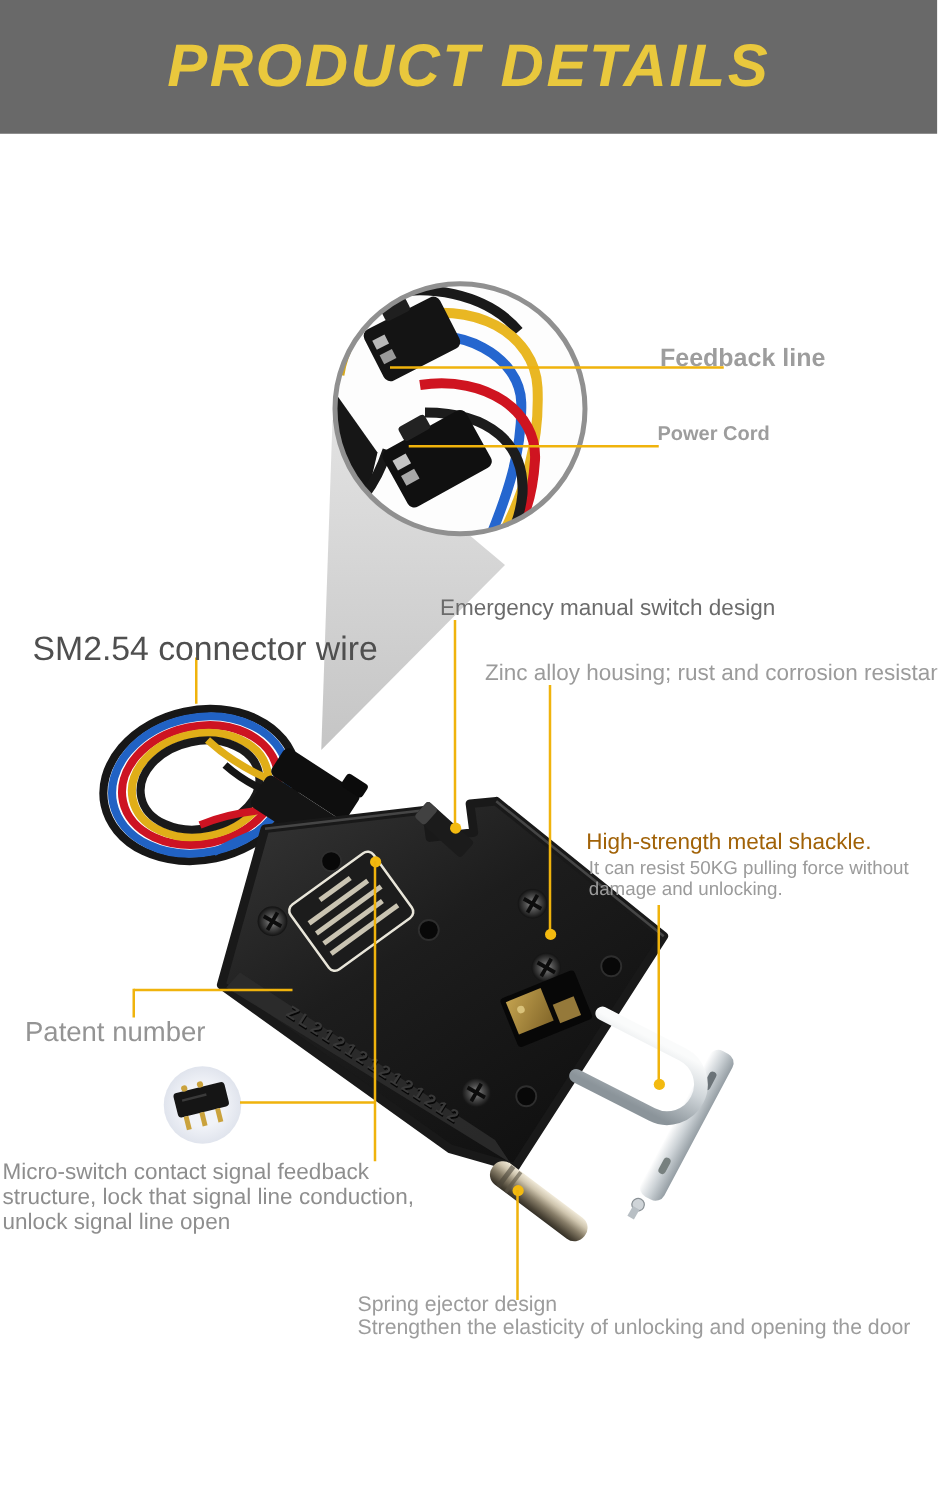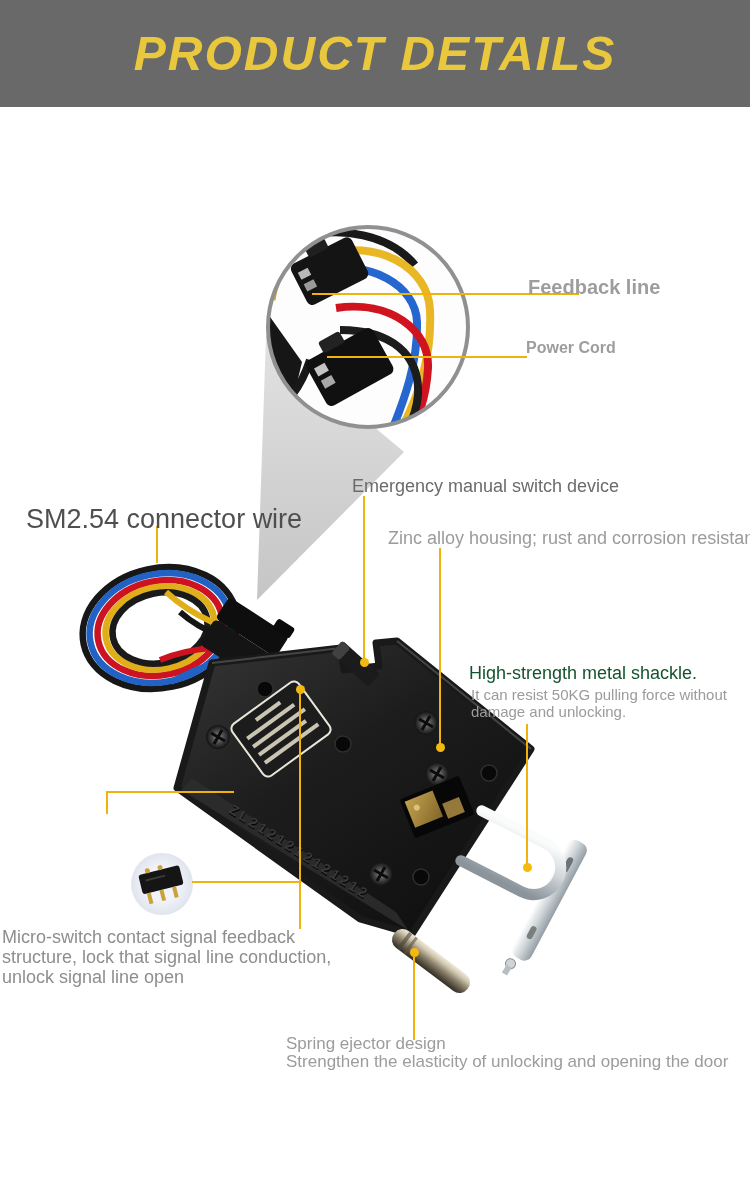--- a/index.html
+++ b/index.html
@@ -11,21 +11,21 @@
   .label{position:absolute;color:#999;white-space:nowrap;}
   .lbl-bold{font-weight:700;margin-left:41px;}
   .yline{position:absolute;background:#f0b30c;}
   .ydot{position:absolute;width:9px;height:9px;border-radius:50%;background:#f3ba10;}
   svg{position:absolute;left:0;top:0;}
   .txt-feedback{left:487px;top:276px;font-size:20px;color:#9d9d9d;}
   .txt-power{left:485px;top:339px;font-size:16px;color:#9d9d9d;}
   .txt-emergency{left:352px;top:476px;font-size:18px;color:#6b6b6b;}
   .txt-zinc{left:388px;top:528px;font-size:18px;color:#9b9b9b;}
   .txt-sm254{left:26px;top:504px;font-size:27px;color:#4f4f4f;}
-  .txt-shackle-t{left:469px;top:663px;font-size:18px;color:#14532d;}
+  .txt-shackle-t{left:469px;top:663px;font-size:18px;color:#a16207;}
   .txt-shackle-2{left:471px;top:686px;font-size:15px;color:#9b9b9b;}
   .txt-shackle-3{left:471px;top:703px;font-size:15px;color:#9b9b9b;}
   .txt-patent{left:20px;top:813px;font-size:22px;color:#949494;}
   .txt-micro{left:2px;top:927px;font-size:18px;line-height:20px;color:#8e8e8e;}
   .txt-spring{left:286px;top:1035px;font-size:17px;line-height:18px;color:#9c9c9c;}
 </style>
 </head>
 <body>
 
 <div class="page">
@@ -238,26 +238,27 @@
   <div class="yline" style="left:106px;top:791px;width:2px;height:23px;"></div>
   <div class="yline" style="left:107px;top:791px;width:127px;height:2px;"></div>
   <div class="ydot" style="left:295.5px;top:684.5px;"></div>
   <div class="yline" style="left:299px;top:689px;width:2px;height:240px;"></div>
   <div class="yline" style="left:192px;top:881px;width:108px;height:2px;"></div>
   <div class="ydot" style="left:409.5px;top:947.5px;"></div>
   <div class="yline" style="left:413px;top:952px;width:2px;height:88px;"></div>
 
   <div class="label lbl-bold txt-feedback">Feedback line</div>
   <div class="label lbl-bold txt-power">Power Cord</div>
-  <div class="label txt-emergency">Emergency manual switch device</div>
+  <div class="label txt-emergency">Emergency manual switch design</div>
   <div class="label txt-zinc">Zinc alloy housing; rust and corrosion resistant</div>
   <div class="label txt-sm254">SM2.54 connector wire</div>
   <div class="label txt-shackle-t">High-strength metal shackle.</div>
   <div class="label txt-shackle-2">It can resist 50KG pulling force without</div>
   <div class="label txt-shackle-3">damage and unlocking.</div>
+  <div class="label txt-patent">Patent number</div>
   <div class="label txt-micro">
     <div>Micro-switch contact signal feedback</div>
     <div>structure, lock that signal line conduction,</div>
     <div>unlock signal line open</div>
   </div>
   <div class="label txt-spring">
     <div>Spring ejector design</div>
     <div>Strengthen the elasticity of unlocking and opening the door</div>
   </div>
 

